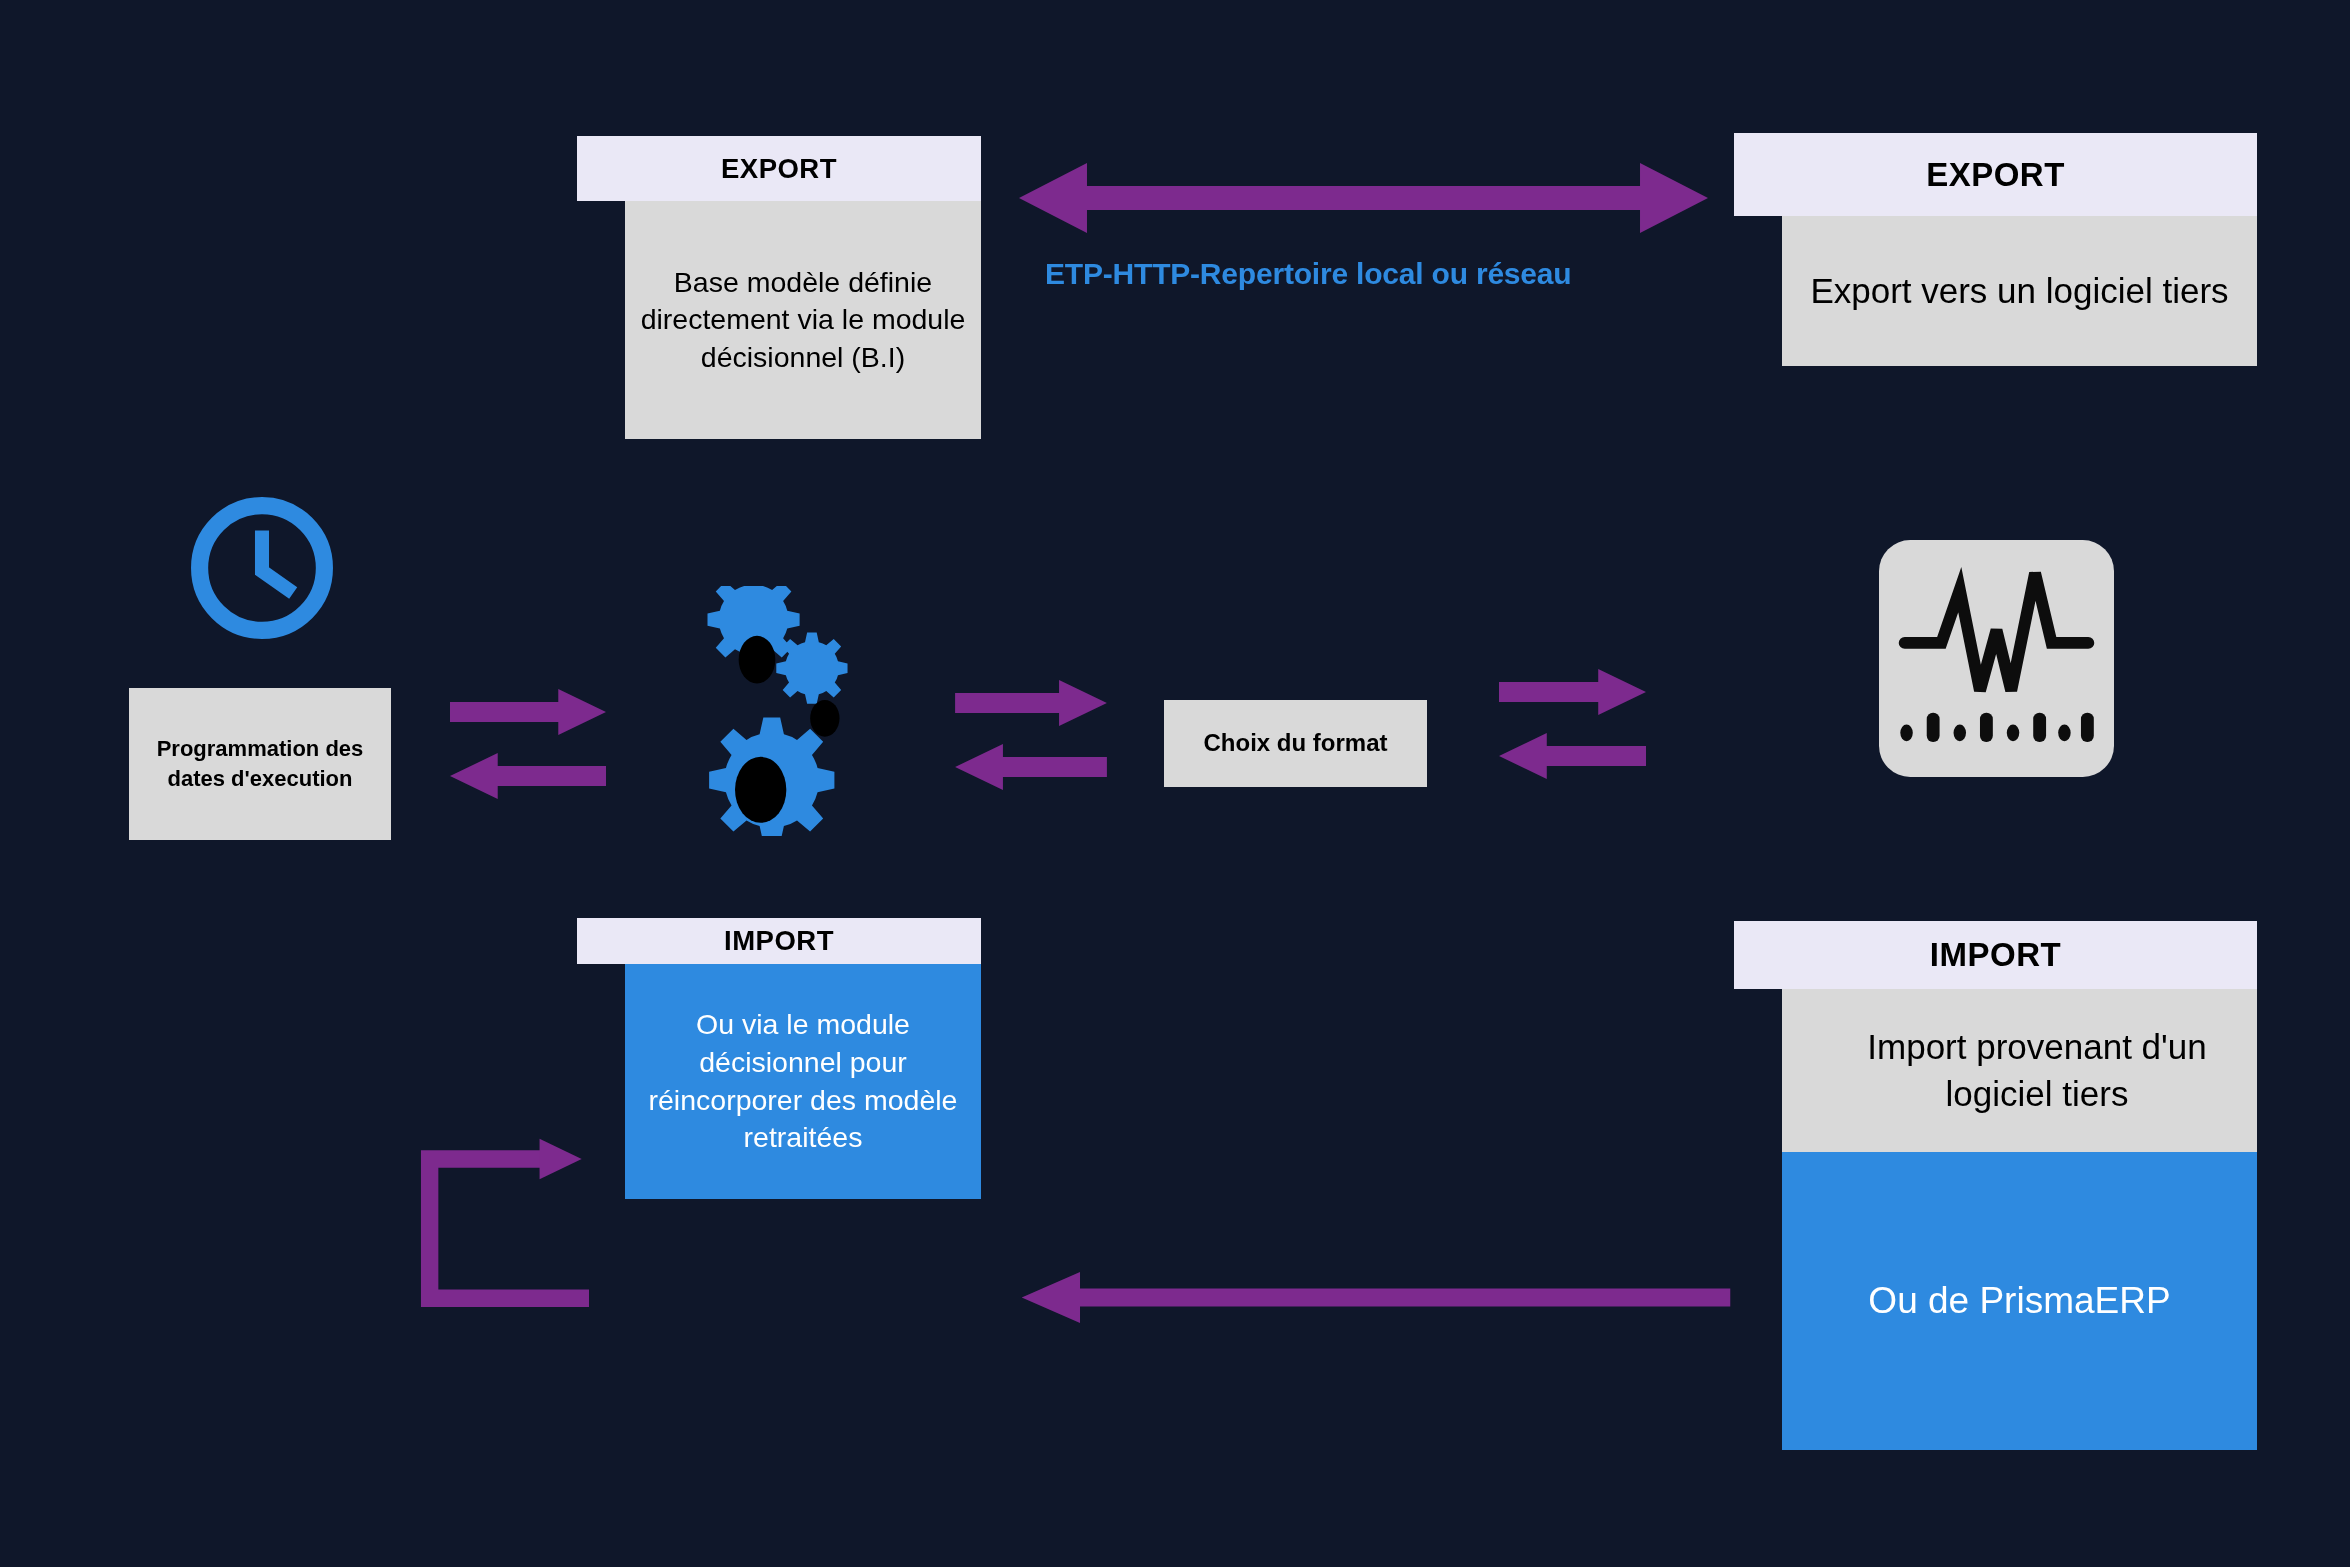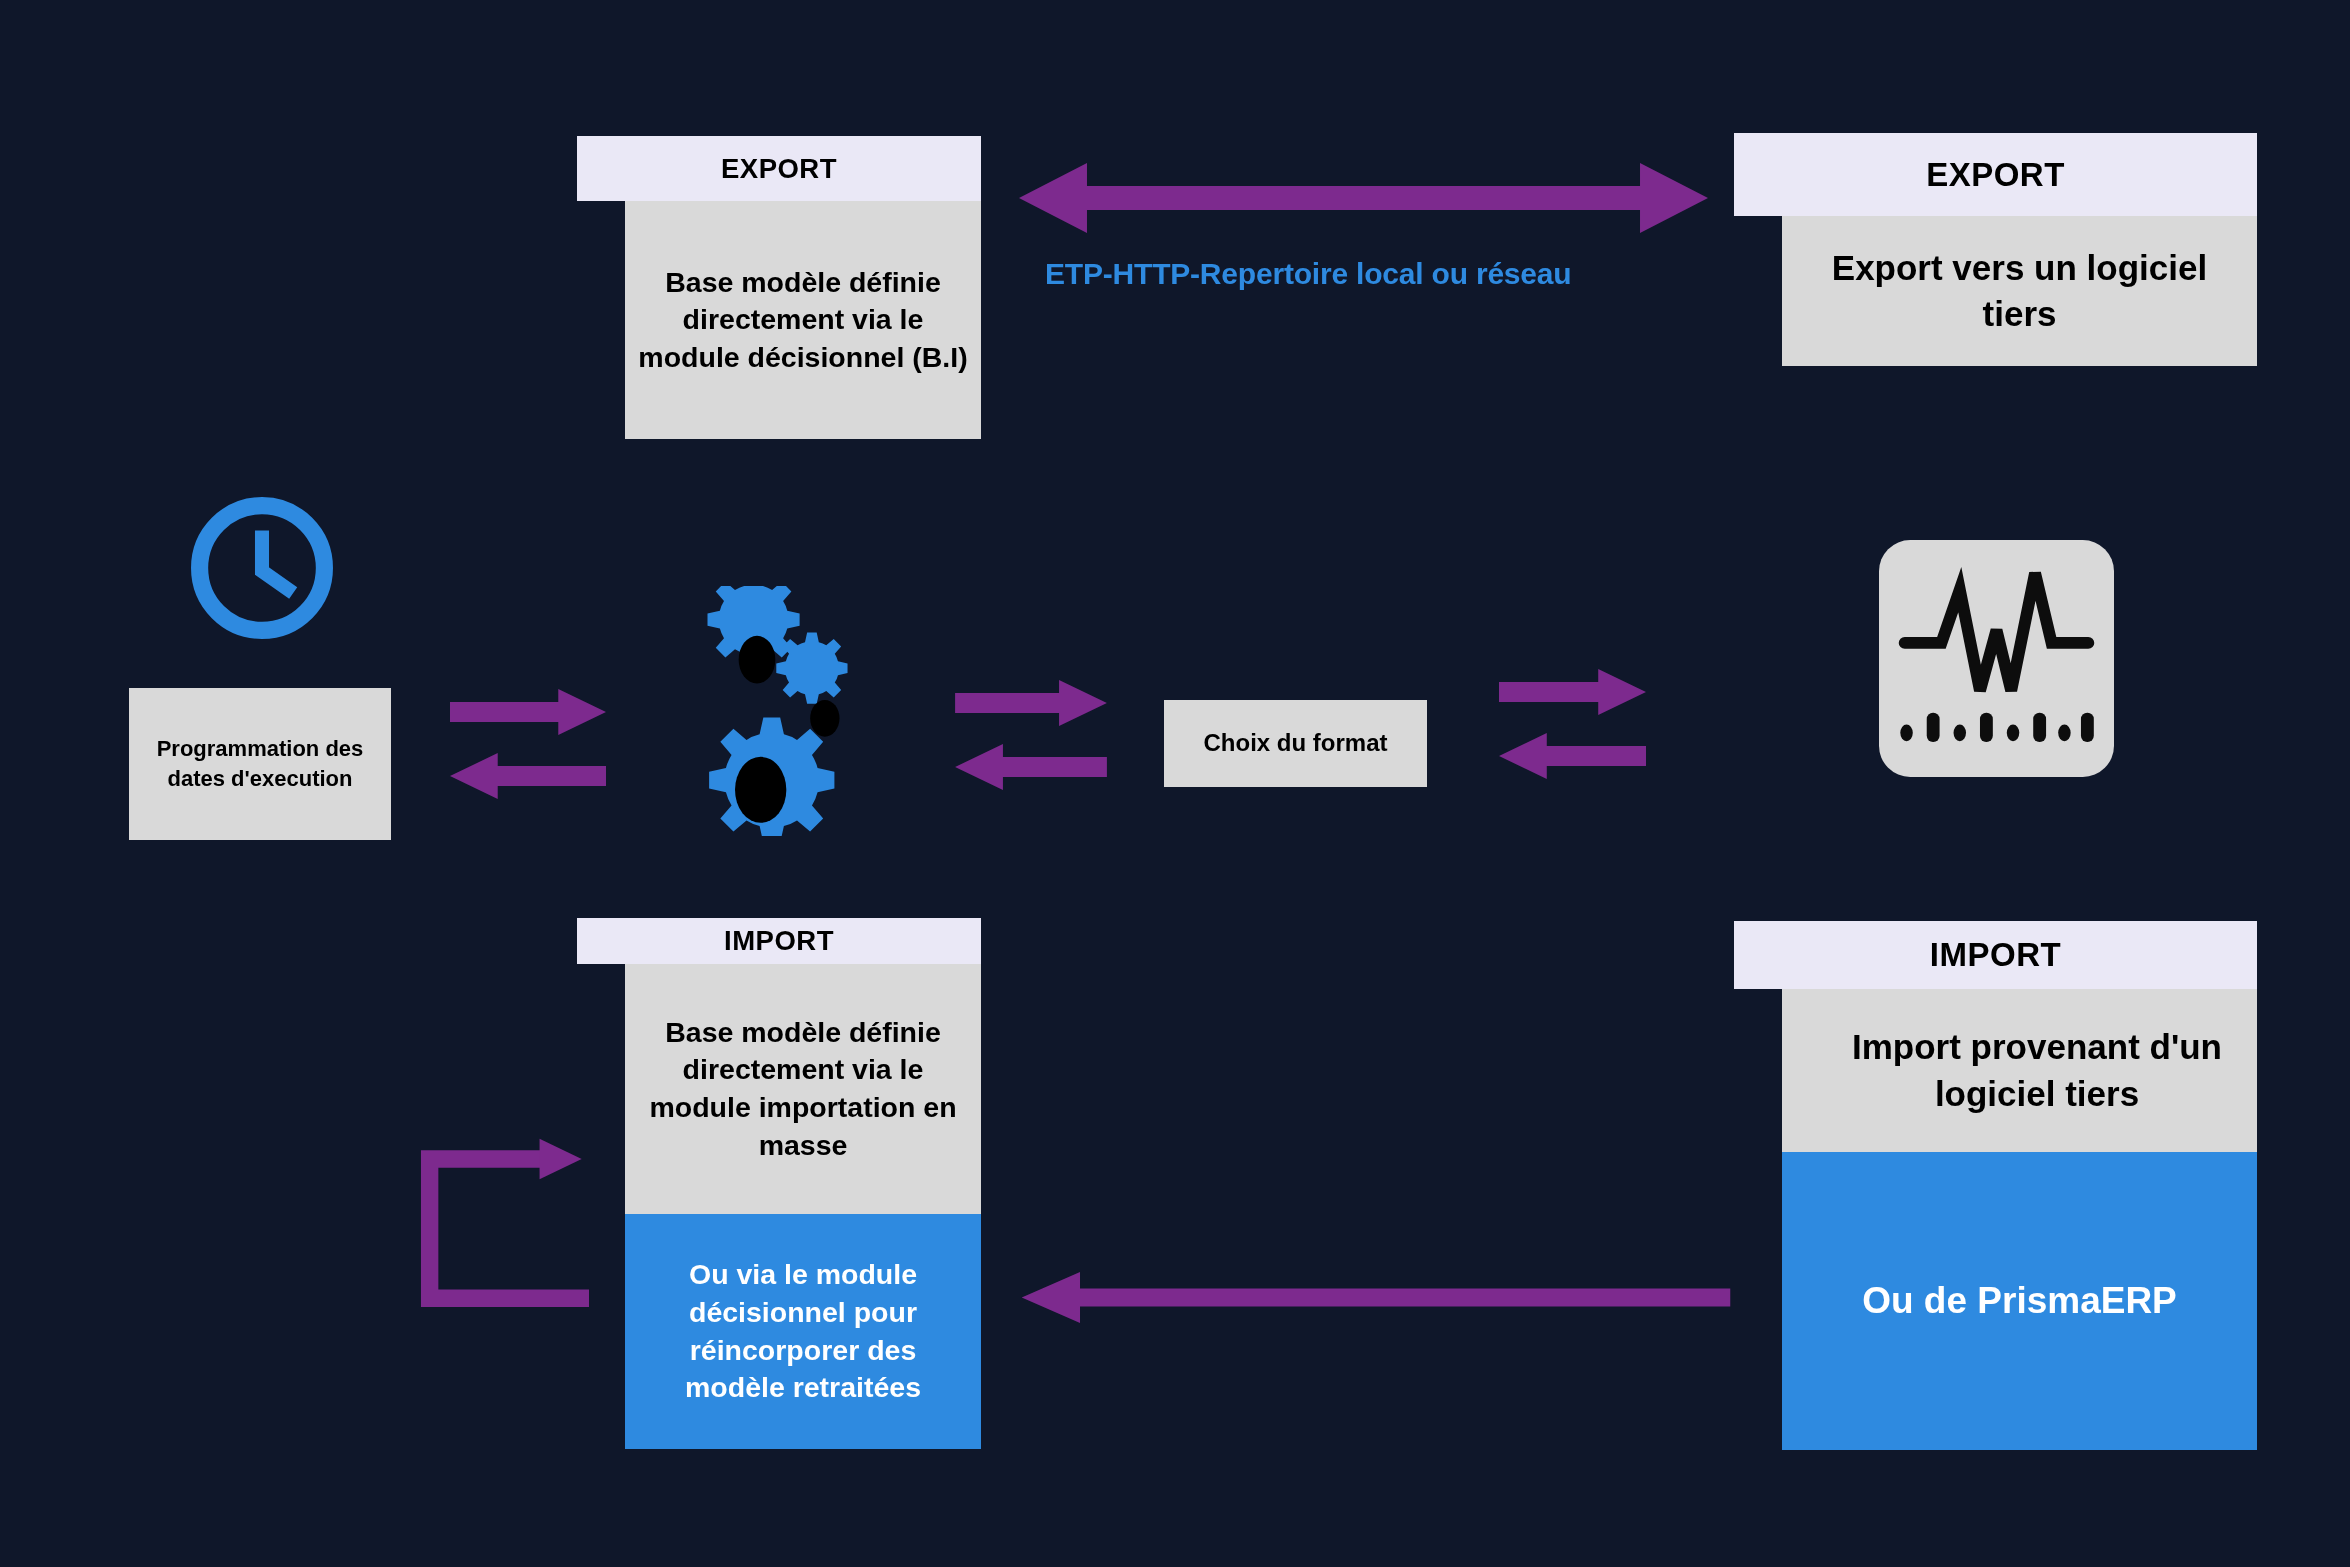--- a/index.html
+++ b/index.html
@@ -29,21 +29,21 @@
     font-weight: bold;
     text-align: center;
     display: flex;
     align-items: center;
     justify-content: center;
     letter-spacing: 0.5px;
   }
   .card-body {
     background: #d9d9d9;
     color: #000000;
-    font-weight: bold;
+    font-weight: normal;
     text-align: center;
     display: flex;
     align-items: center;
     justify-content: center;
     padding: 0 13px;
     line-height: 1.32;
     flex: 0 0 auto;
     margin-left: 48px;
   }
   .card-body.blue {
@@ -180,21 +180,20 @@
         <ellipse cx="73" cy="105" rx="3.4" ry="4.6"></ellipse>
         <rect x="84" y="94" width="7" height="16" rx="3.4"></rect>
         <ellipse cx="101" cy="105" rx="3.4" ry="4.6"></ellipse>
         <rect x="110" y="94" width="7" height="16" rx="3.4"></rect>
       </g>
     </svg>
   </div>
 
   <div class="card" style="left:577px; top:918px; width:404px; height:531px;">
     <div class="card-header" style="height:46px; font-size:27.5px;">IMPORT</div>
-    <div class="card-body" style="height:250px; font-size:28.5px;">Base modèle définie directement via le module importation en masse</div>
     <div class="card-body blue" style="height:235px; font-size:28.5px;">Ou via le module décisionnel pour réincorporer des modèle retraitées</div>
   </div>
 
   <div class="card" style="left:1734px; top:921px; width:523px; height:530px;">
     <div class="card-header" style="height:68px; font-size:33px;">IMPORT</div>
     <div class="card-body" style="height:163px; font-size:35px;padding-left:48px;">Import provenant d'un logiciel tiers</div>
     <div class="card-body blue" style="height:298px; font-size:37px;">Ou de PrismaERP</div>
   </div>
 
   <div class="arrow" style="left:1019px; top:1272px; width:714px; height:51px;">

